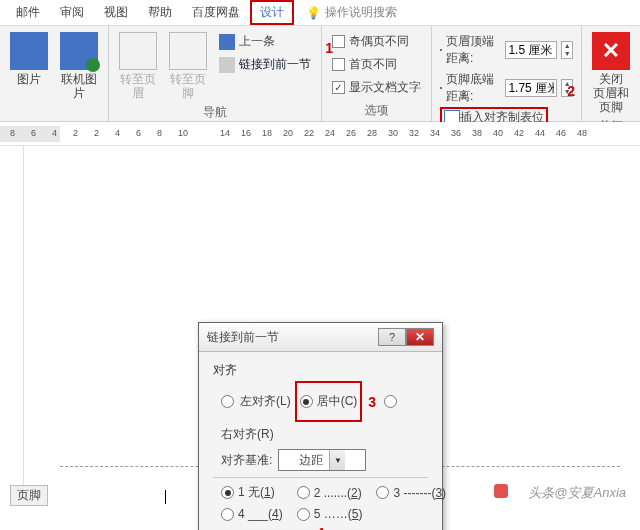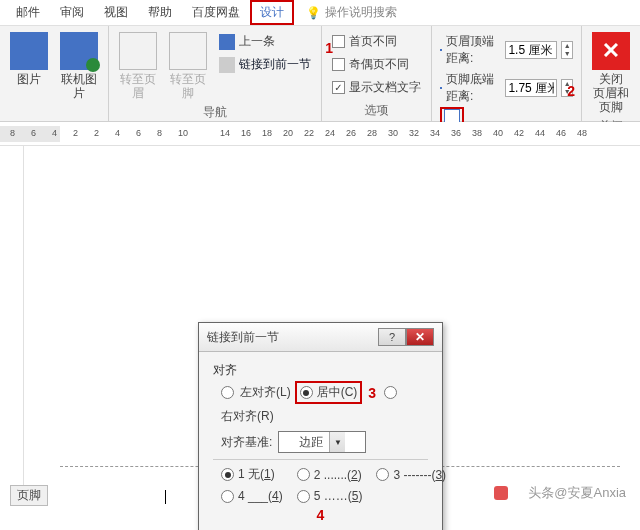--- a/index.html
+++ b/index.html
@@ -115,21 +115,21 @@
     align-items:center; padding:0 20px; gap:6px;
   }
   .sel .dd { width:16px; height:20px; border-left:1px solid #aaa; display:flex; align-items:center; justify-content:center; font-size:8px; color:#333; background:linear-gradient(#f0f0f0,#ddd);}
   .hr { border-top:1px solid #ccc; margin:6px 0;}
   .leader-grid { display:grid; grid-template-columns:auto auto auto; gap:6px 14px; margin-left:8px;}
   .leader-item { display:flex; align-items:center; gap:4px; white-space:nowrap;}
   .leader-item .u { text-decoration: underline; }
 
   .watermark {
     position:absolute; right:14px; bottom:4px; color:#888; font-size:13px; opacity:0.85;
-    display:flex; align-items:center; gap:20px;
+    display:flex; align-items:flex-start; gap:20px;font-style:italic;
   }
 </style>
 </head>
 <body>
 <div class="window">
 
   <div class="menubar">
     <span class="tab">邮件</span>
     <span class="tab">审阅</span>
     <span class="tab">视图</span>
@@ -183,25 +183,25 @@
       </div>
       <div class="group-label">导航</div>
       <div class="anno" style="top:14px; right:-12px">1</div>
     </div>
 
     <div class="group">
       <div class="group-body">
         <div class="small-group">
           <div class="small-btn">
             <span class="chk"></span>
+            <span>奇偶页不同</span>
+          </div>
+          <div class="small-btn">
+            <span class="chk"></span>
             <span>首页不同</span>
-          </div>
-          <div class="small-btn">
-            <span class="chk"></span>
-            <span>奇偶页不同</span>
           </div>
           <div class="small-btn">
             <span class="chk">✓</span>
             <span>显示文档文字</span>
           </div>
         </div>
       </div>
       <div class="group-label">选项</div>
     </div>
 
@@ -222,20 +222,21 @@
             <span>页脚底端距离:</span>
             <input value="1.75 厘米" style="">
             <div class="spinbtn">
                 <div>▲</div>
                 <div>▼</div>
               </div>
           </div>
           <div class="small-btn">
             <span class="hl-red">
               <span class="sic" style="background:#fff;border:1px solid #4472c4"></span>
+              <span>插入对齐制表位</span>
             </span>
           </div>
         </div>
       </div>
       <div class="group-label">位置</div>
       <div class="anno" style="bottom:22px; right:6px">2</div>
     </div>
 
     <div class="group" style="border-right:none">
       <div class="group-body">
@@ -296,21 +297,21 @@
         <div class="ctl">
           <div class="cbtn">?</div>
           <div class="cbtn close">✕</div>
         </div>
       </div>
       <div class="dlg-body">
         <div class="dlg-section-label">对齐</div>
         <div class="dlg-row">
           <span class="radio"></span>
           <span>左对齐(L)</span>
-          <span class="hl-red" style="padding:1px 3px">
+          <span class="hl-red" style="padding:10px 3px">
             <span class="radio checked"></span>
             <span style="margin-left:4px">居中(C)</span>
           </span>
           <span class="anno" style="position:static; margin:0 2px">3</span>
           <span class="radio"></span>
           <span>右对齐(R)</span>
         </div>
         <div class="dlg-row">
           <span>对齐基准:</span>
           <span class="sel">

